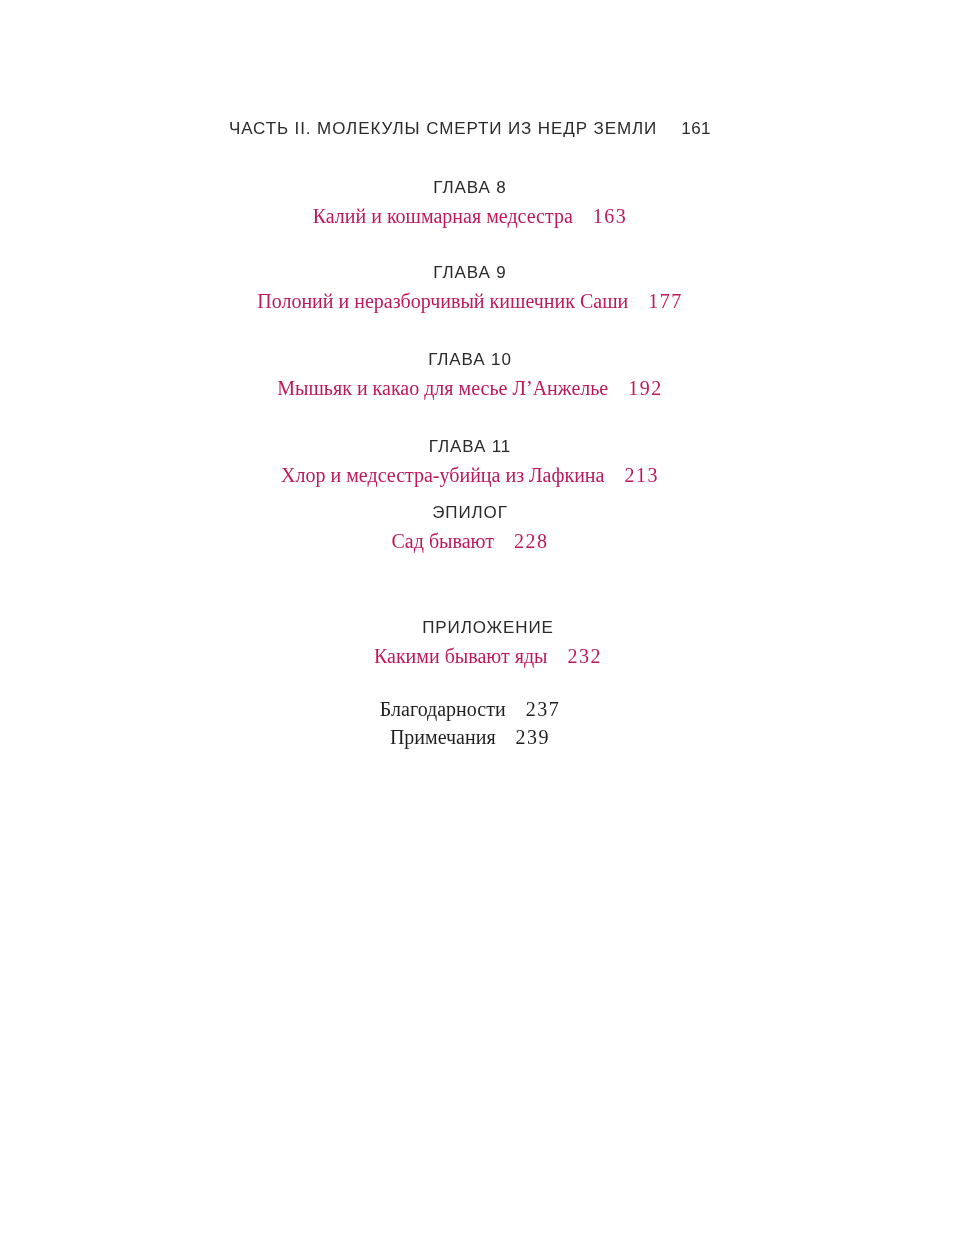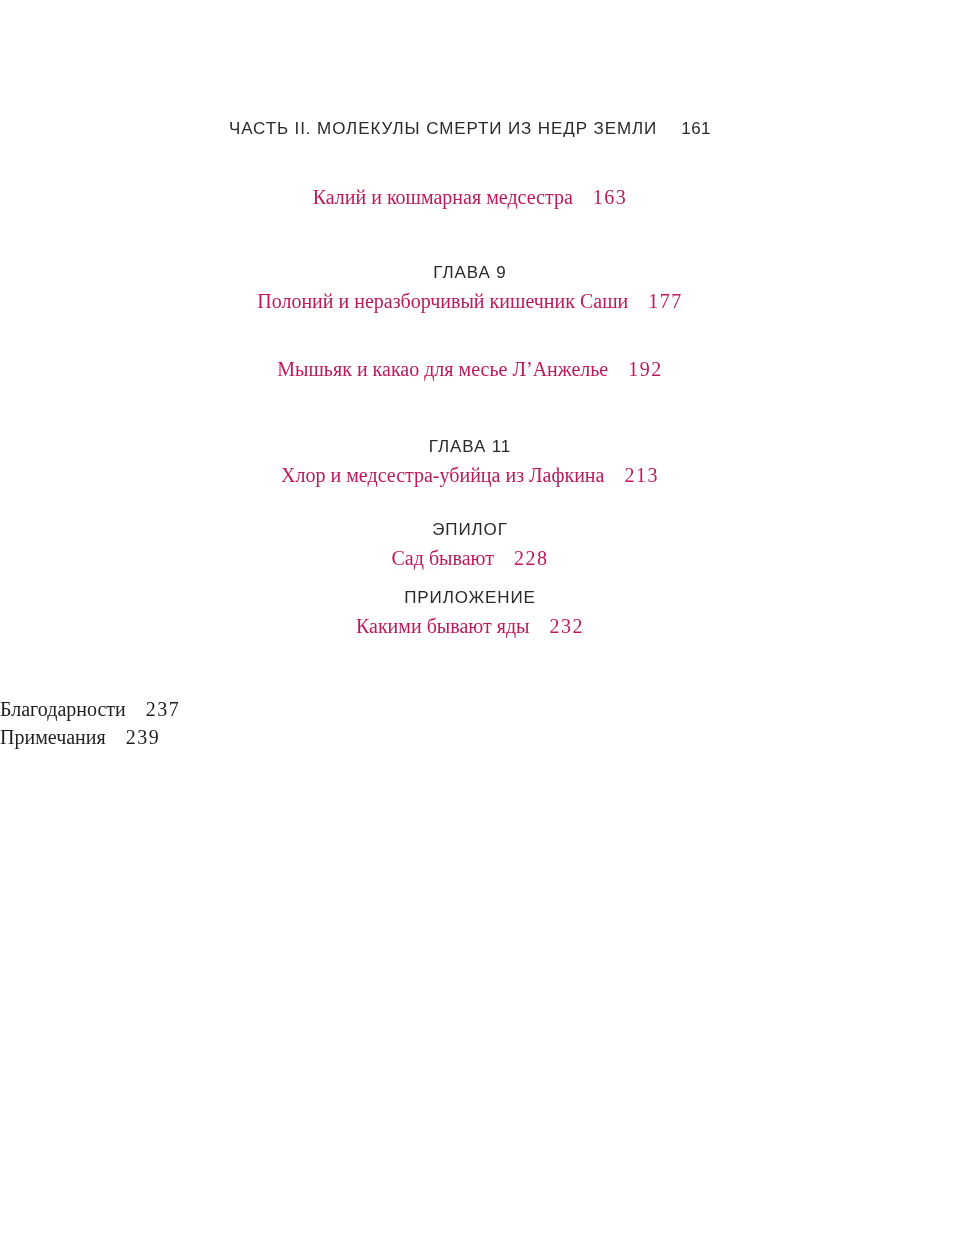--- a/index.html
+++ b/index.html
@@ -38,22 +38,22 @@
   .section {
     position: absolute;
     left: 0;
     width: 100%;
     text-align: center;
   }
   #sections-container .section:nth-child(1) { top: 179px; }
   #sections-container .section:nth-child(2) { top: 264px; }
   #sections-container .section:nth-child(3) { top: 351px; }
   #sections-container .section:nth-child(4) { top: 438px; }
-  #sections-container .section:nth-child(5) { top: 521px; }
-  #sections-container .section:nth-child(6) { top: 589px; }
+  #sections-container .section:nth-child(5) { top: 504px; }
+  #sections-container .section:nth-child(6) { top: 619px; margin-left: 18px; }
   .section .heading {
     margin: 0;
     font-family: "Liberation Sans", sans-serif;
     font-weight: 400;
     font-size: 17px;
     line-height: 1.1;
     letter-spacing: 0.9px;
     color: #2a2a2a;
     white-space: nowrap;
   }
@@ -68,20 +68,21 @@
   .pagenum-serif {
     margin-left: 20px;
     letter-spacing: 1.5px;
   }
   
   .backmatter {
     position: absolute;
     top: 695px;
     left: 0;
     width: 100%;
+    text-align: center;
   }
   .bm-row {
     margin: 0;
     font-family: "Liberation Serif", serif;
     font-size: 20px;
     line-height: 28px;
     color: #1f1f1f;
     white-space: nowrap;
   }
 </style>
@@ -89,33 +90,35 @@
 <body>
 
 <div class="page">
 
   <div class="part-line">
     <span class="part-label">ЧАСТЬ II. МОЛЕКУЛЫ СМЕРТИ ИЗ НЕДР ЗЕМЛИ</span><span class="pagenum">161</span>
   </div>
 
   <div id="sections-container">
   <section class="section">
+    <h2 class="heading">ГЛАВА 8</h2>
     <p class="title-line">
       <span class="title">Калий и кошмарная медсестра</span><span class="pagenum-serif">163</span>
     </p>
   </section>
 
   <section class="section">
     <h2 class="heading">ГЛАВА 9</h2>
     <p class="title-line">
       <span class="title">Полоний и неразборчивый кишечник Саши</span><span class="pagenum-serif">177</span>
     </p>
   </section>
 
   <section class="section">
+    <h2 class="heading">ГЛАВА 10</h2>
     <p class="title-line">
       <span class="title">Мышьяк и какао для месье Л’Анжелье</span><span class="pagenum-serif">192</span>
     </p>
   </section>
 
   <section class="section">
     <h2 class="heading">ГЛАВА 11</h2>
     <p class="title-line">
       <span class="title">Хлор и медсестра-убийца из Лафкина</span><span class="pagenum-serif">213</span>
     </p>

